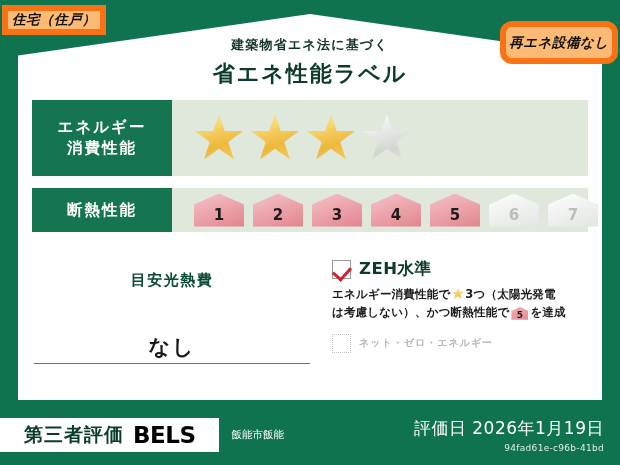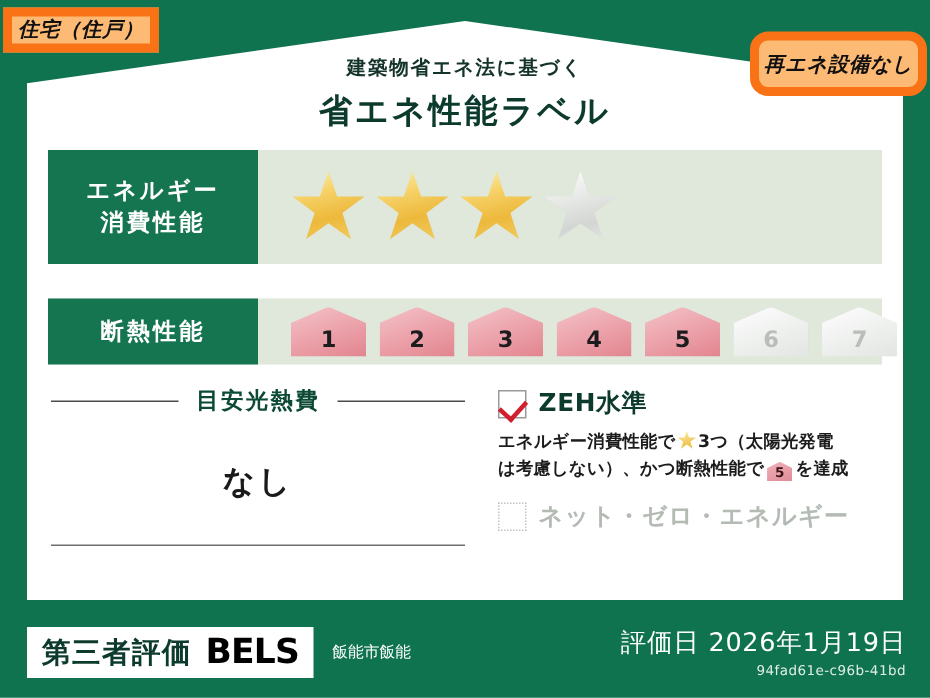--- a/index.html
+++ b/index.html
@@ -63,21 +63,21 @@
 
   
   .rows {
     position: absolute;
     left: 32px; top: 100px;
     width: 556px;
   }
   .rating-row {
     display: flex; align-items: stretch;
     background: #dfe8da;
-    margin-bottom: 23px;
+    margin-bottom: 12px;
   }
   .row-label {
     width: 140px; flex: 0 0 140px;
     background: #157551;
     color: #ffffff;
     display: flex; flex-direction: column;
     align-items: center; justify-content: center;
     font-weight: bold; font-size: 15.5px;
     letter-spacing: 2px;
     line-height: 1.35;
@@ -144,20 +144,21 @@
     flex: 1 1 auto;
     padding: 10px 14px 0 6px;
   }
 
   .hr-title {
     display: flex; align-items: center;
     gap: 12px;
     color: #0c4a35;
     font-weight: bold; font-size: 15px;
     letter-spacing: 1.5px;
+    flex-direction: column;
   }
   .hr-title .ln {
     flex: 1 1 auto; height: 1px; background: #4a4a4a;
   }
   #cost-value {
     margin-top: 30px;
     text-align: center;
     font-size: 21px; font-weight: bold;
     color: #1a1a1a;
     letter-spacing: 2px;
@@ -194,21 +195,21 @@
     letter-spacing: 0.5px;
   }
   #zeh-desc {
     margin-top: 6px;
     font-size: 11.5px; font-weight: bold; color: #1c1c1c;
     line-height: 1.55;
     letter-spacing: 0.2px;
   }
   .nze-line { margin-top: 12px; }
   #nze-label {
-    font-size: 16px; font-weight: bold; color: #b4bab4;
+    font-size: 10px; font-weight: bold; color: #b4bab4;
     letter-spacing: 1px;
   }
 
   
   .mini-star {
     display: inline-block;
     width: 13px; height: 13px;
     vertical-align: -2px;
     margin: 0 1px;
     background: linear-gradient(165deg, #fdf0b5 0%, #f2c95c 60%, #e9b63a 100%);
@@ -227,25 +228,25 @@
 
   
   .footer {
     position: absolute;
     left: 0; right: 0; bottom: 0;
     height: 61px;
     background: #0f7350;
     display: flex; align-items: center;
   }
   #bels-box {
-    margin-left: 18px;
+    margin-left: 0;
     background: #ffffff;
     height: 34px;
     display: flex; align-items: center;
-    padding: 0 10px;
+    padding: 0 24px;
     gap: 9px;
   }
   #bels-third {
     font-size: 19px; font-weight: bold; color: #0c3a2c;
     letter-spacing: 1px;
   }
   #bels-mark {
     font-size: 23px; font-weight: bold; color: #000000;
     letter-spacing: -0.5px;
     font-family: "DejaVu Sans", "Liberation Sans", sans-serif;

